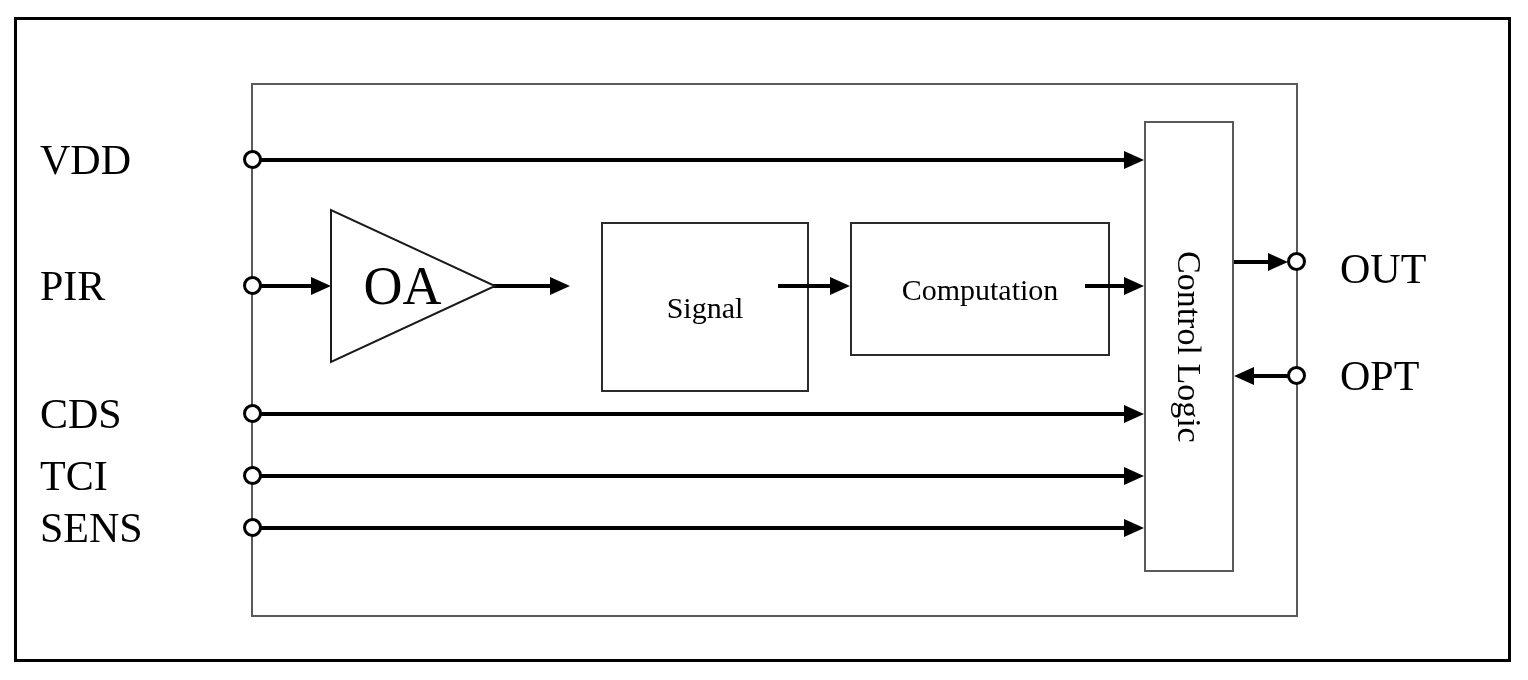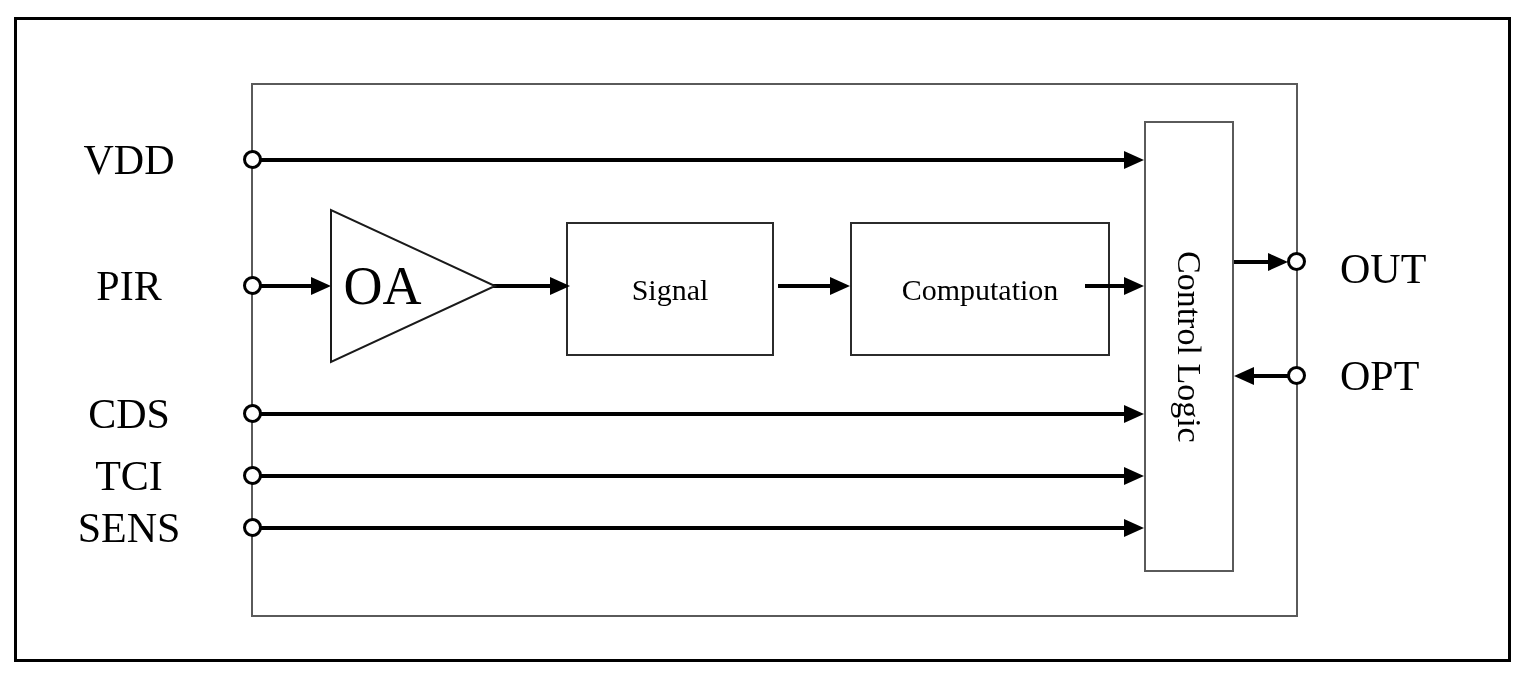--- a/index.html
+++ b/index.html
@@ -32,21 +32,21 @@
   .pin-label {
     position: absolute;
     font-size: 42px;
     line-height: 42px;
     white-space: nowrap;
     color: #000;
   }
   .pin-label.left {
     left: 40px;
     width: 178px;
-    text-align: center;
+    text-align: left;
   }
   .pin-line {
     position: absolute;
     height: 4px;
     background: #000;
   }
   .arrow-right {
     position: absolute;
     width: 0; height: 0;
     border-top: 9px solid transparent;
@@ -104,20 +104,21 @@
     z-index: 2;
   }
   .oa-label {
     position: absolute;
     left: 330px; top: 259px;
     width: 105px;
     text-align: center;
     font-size: 54px;
     line-height: 54px;
     z-index: 3;
+    padding-left: 20px;
   }
   .z1 { z-index: 1; }
   .z2 { z-index: 2; }
 </style>
 </head>
 <body>
 
 <div class="stage">
 
   <div class="outer-border"></div>
@@ -143,21 +144,21 @@
   <div class="arrow-right z2" style="left:311px;top:277px"></div>
 
   <svg class="oa-triangle-svg" width="168" height="158">
     <polygon points="1,2 1,154 165,78" fill="#ffffff" stroke="#1a1a1a" stroke-width="2"></polygon>
   </svg>
   <div class="oa-label">OA</div>
 
   <div class="pin-line z1" style="left:493px;top:284px;width:62px"></div>
   <div class="arrow-right z2" style="left:550px;top:277px"></div>
 
-  <div class="block-box" style="left:566px;top:222px;width:208px;height:134px">
+  <div class="block-box" style="left:601px;top:222px;width:208px;height:170px">
     <span>Signal</span>
   </div>
 
   <div class="pin-line z1" style="left:778px;top:284px;width:58px"></div>
   <div class="arrow-right z2" style="left:830px;top:277px"></div>
 
   <div class="block-box" style="left:850px;top:222px;width:260px;height:134px">
     <span>Computation</span>
   </div>
 

